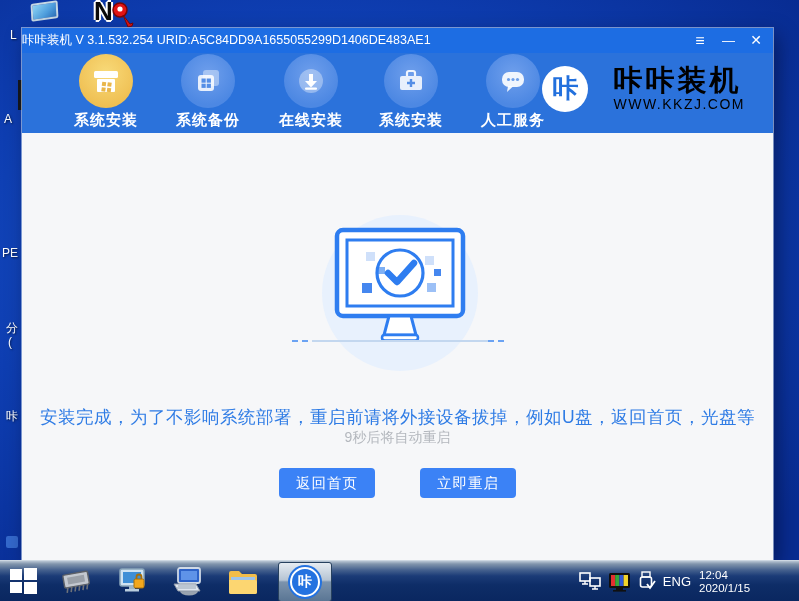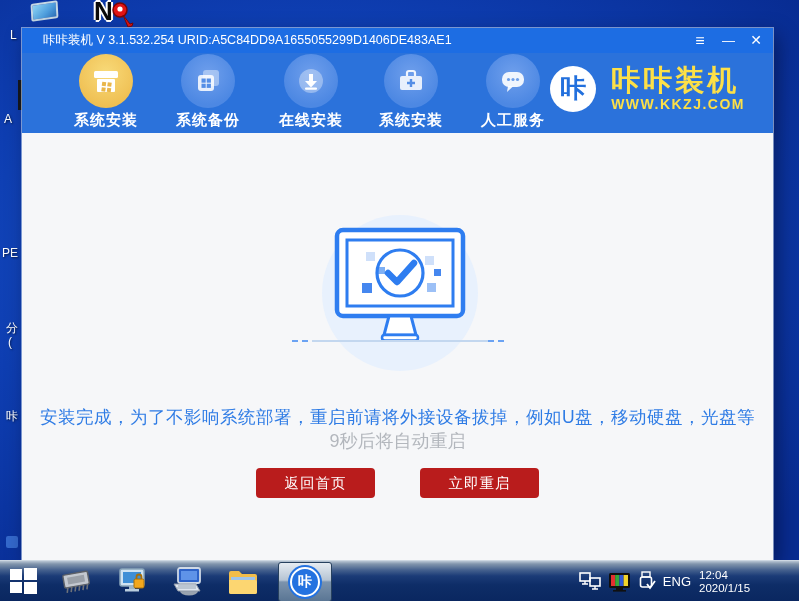--- a/index.html
+++ b/index.html
@@ -25,58 +25,58 @@
   .frag3{ left:2px; top:246px; }
   .frag4{ left:6px; top:320px; }
   .frag5{ left:8px; top:335px; }
   .frag6{ left:6px; top:408px; }
   .frag7{ position:absolute; left:6px; top:536px; width:12px; height:12px; background:#3f77d8; opacity:.8; border-radius:2px;}
 
   
   .window { position:absolute; left:22px; top:28px; width:751px; height:532px;
     box-shadow: 0 0 0 1px rgba(215,232,252,.55), 5px 7px 20px rgba(0,0,25,.45); }
   .titlebar { position:relative; height:25px; background:#1d6de3; color:#fff;
-    display:flex; align-items:center; padding-left:21px; font-size:12.5px; }
+    display:flex; align-items:center; padding-left:0; font-size:12.5px; }
   .tb-controls { position:absolute; right:8px; top:0; height:25px; display:flex; align-items:center; gap:10px; }
   .tb-btn { color:#fff; width:18px; text-align:center; font-size:14px; line-height:25px; cursor:default; }
   .tb-btn.menu { font-size:16px; font-weight:bold; }
   .tb-btn.min  { font-size:13px; letter-spacing:-1px; }
 
   .navbar { position:relative; height:80px; background:#2b72db; }
   .nav-item { position:absolute; top:1px; width:100px; text-align:center; }
   .nav-item .circ { width:54px; height:54px; border-radius:50%; margin:0 auto;
     background: radial-gradient(circle at 50% 38%, #6f9fec 0%, #4d88e3 70%);
     display:flex; align-items:center; justify-content:center; }
   .nav-item.active .circ { background: radial-gradient(circle at 50% 35%, #f8da79 0%, #efbf52 75%); }
   .nav-item .lbl { margin-top:3px; color:#fff; font-size:15px; font-weight:bold; letter-spacing:1px; }
   .ni1{ left:34px; } .ni2{ left:136px; } .ni3{ left:239px; } .ni4{ left:339px; } .ni5{ left:441px; }
 
   .brand { position:absolute; right:28px; top:12px; display:flex; align-items:center; }
   .brand .logo { width:46px; height:46px; border-radius:50%; background:#fff; color:#2270dd;
     font-size:26px; font-weight:bold; display:flex; align-items:center; justify-content:center; }
-  .brand .bt { margin-left:15px; color:#fde047; }
+  .brand .bt { margin-left:25px; color:#000000; }
   .brand .bt .nm { font-size:29px; font-weight:bold; letter-spacing:3px; line-height:30px; }
-  .brand .bt .st { font-size:14px; font-weight:bold; letter-spacing:1.5px; margin-top:1px; }
+  .brand .bt .st { font-size:14px; font-weight:normal; letter-spacing:1.5px; margin-top:1px; }
 
   .content { position:relative; height:427px; background:#f6f7f9; }
   .ill-circle { position:absolute; left:300px; top:82px; width:156px; height:156px;
     border-radius:50%; background:#e8f1fd; }
   .ill-monitor { position:absolute; left:308px; top:93px; }
   .ill-line { position:absolute; left:270px; top:207px; width:216px; height:2px; display:flex; }
   .ill-line .dash { width:20px; height:2px;
     background: repeating-linear-gradient(90deg,#6ba3f3 0 6px, transparent 6px 10px); }
   .ill-line .solid { flex:1; height:2px; background:#c3d7ef; }
 
   .msg { position:absolute; left:0; top:272px; width:100%; text-align:center;
     color:#2f7ce5; font-size:17.5px; letter-spacing:.5px; }
   .cd { position:absolute; left:0; top:296px; width:100%; text-align:center;
-    color:#b3b7bd; font-size:18px; }
+    color:#b3b7bd; font-size:14px; }
   .btn-row { position:absolute; left:0; top:335px; width:100%;
     display:flex; justify-content:center; gap:45px; }
-  .cbtn { width:119px; height:30px; background:#b91c1c; color:#fff; font-size:14.5px;
+  .cbtn { width:96px; height:30px; background:#3b82f6; color:#fff; font-size:14.5px;
     border:none; border-radius:4px; letter-spacing:1px; cursor:pointer;
     font-family:"Liberation Sans","DejaVu Sans",sans-serif; }
 
   
   .taskbar { position:absolute; left:0; top:560px; width:799px; height:41px;
     background: linear-gradient(180deg,#b9c6d4 0,#8195ac 3px,#45618e 9px,#1b3b77 15px,#0e2d67 60%,#0a2760 100%);
     border-top:1px solid #cdd8e2; }
   .tk { position:absolute; top:0; height:41px; display:flex; align-items:center; justify-content:center; }
   .start { left:6px; width:34px; }
   .tk-chip { left:60px; width:34px; }
@@ -224,21 +224,21 @@
         <path d="M58 47 L67 56 L84 37" fill="none" stroke="#2e7df0" stroke-width="6.5" stroke-linecap="round" stroke-linejoin="round"></path>
         <path d="M59 90 h22 l5 19 h-32 Z" fill="#ffffff" stroke="#2e7df0" stroke-width="3"></path>
         <rect x="52" y="109" width="36" height="5.5" rx="2.7" fill="#ffffff" stroke="#2e7df0" stroke-width="2.5"></rect>
       </svg>
       <div class="ill-line">
         <span class="dash"></span>
           <span class="solid"></span>
           <span class="dash"></span>
       </div>
 
-      <div class="msg">安装完成，为了不影响系统部署，重启前请将外接设备拔掉，例如U盘，移动硬盘，光盘等</div>
+      <div class="msg">安装完成，为了不影响系统部署，重启前请将外接设备拔掉，例如U盘，返回首页，光盘等</div>
       <div class="cd">9秒后将自动重启</div>
 
       <div class="btn-row">
         <button class="cbtn">返回首页</button>
         <button class="cbtn">立即重启</button>
       </div>
     </div>
   </div>
 
   <div class="taskbar">

